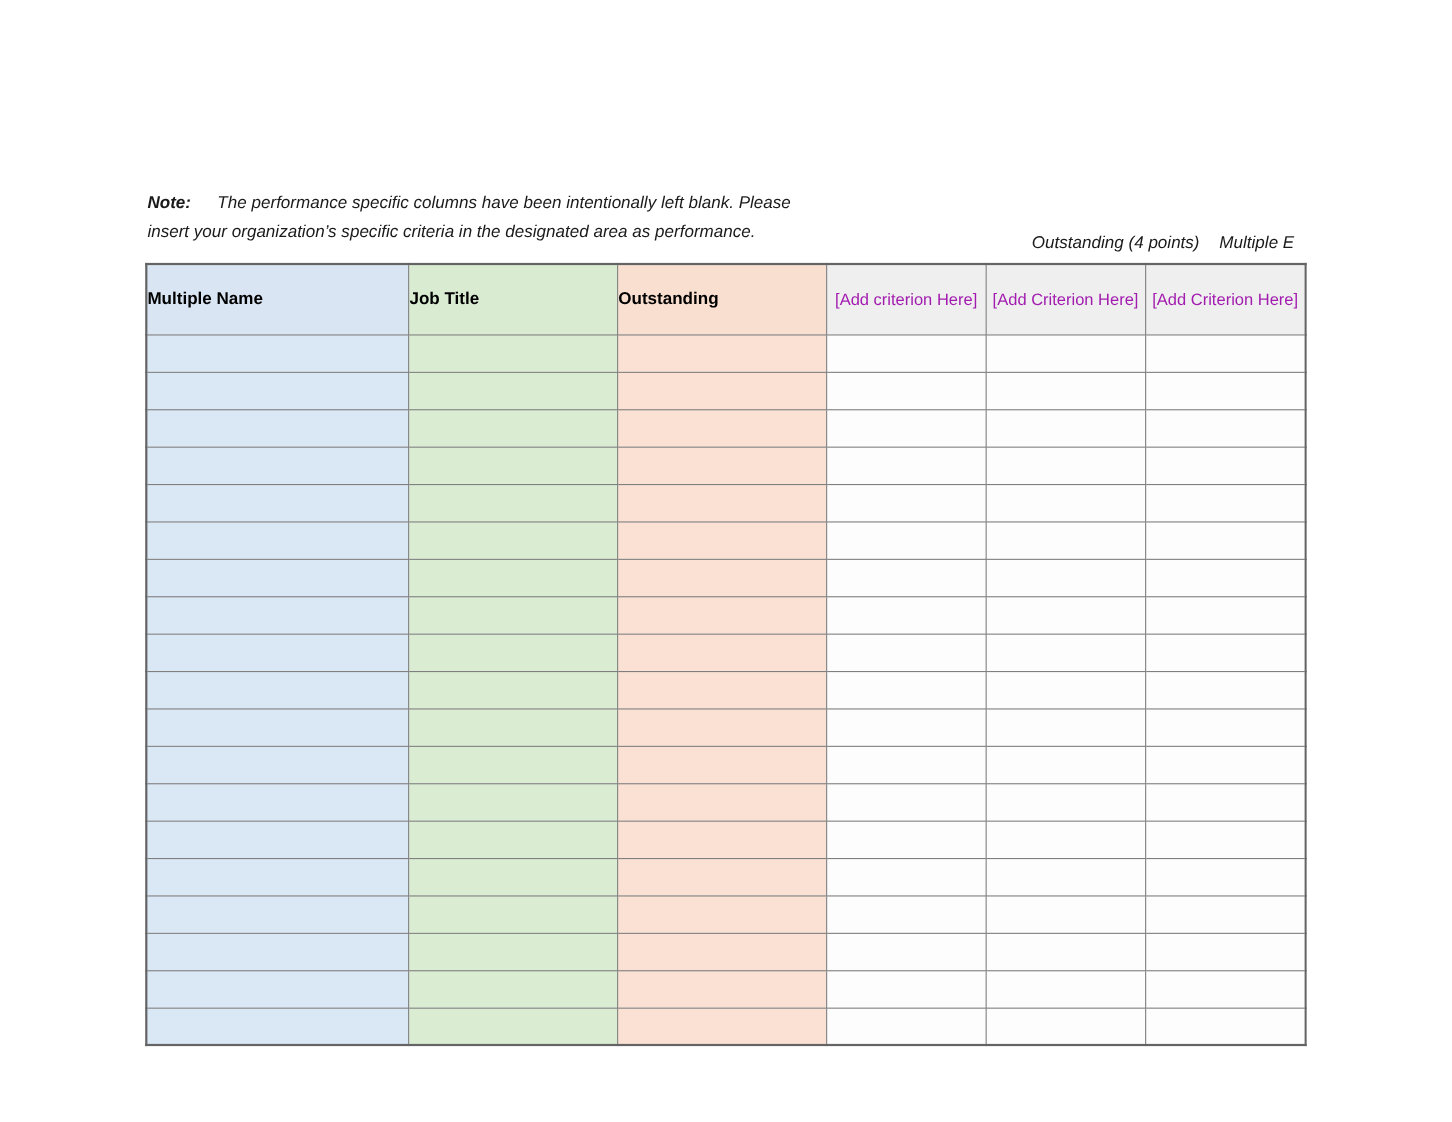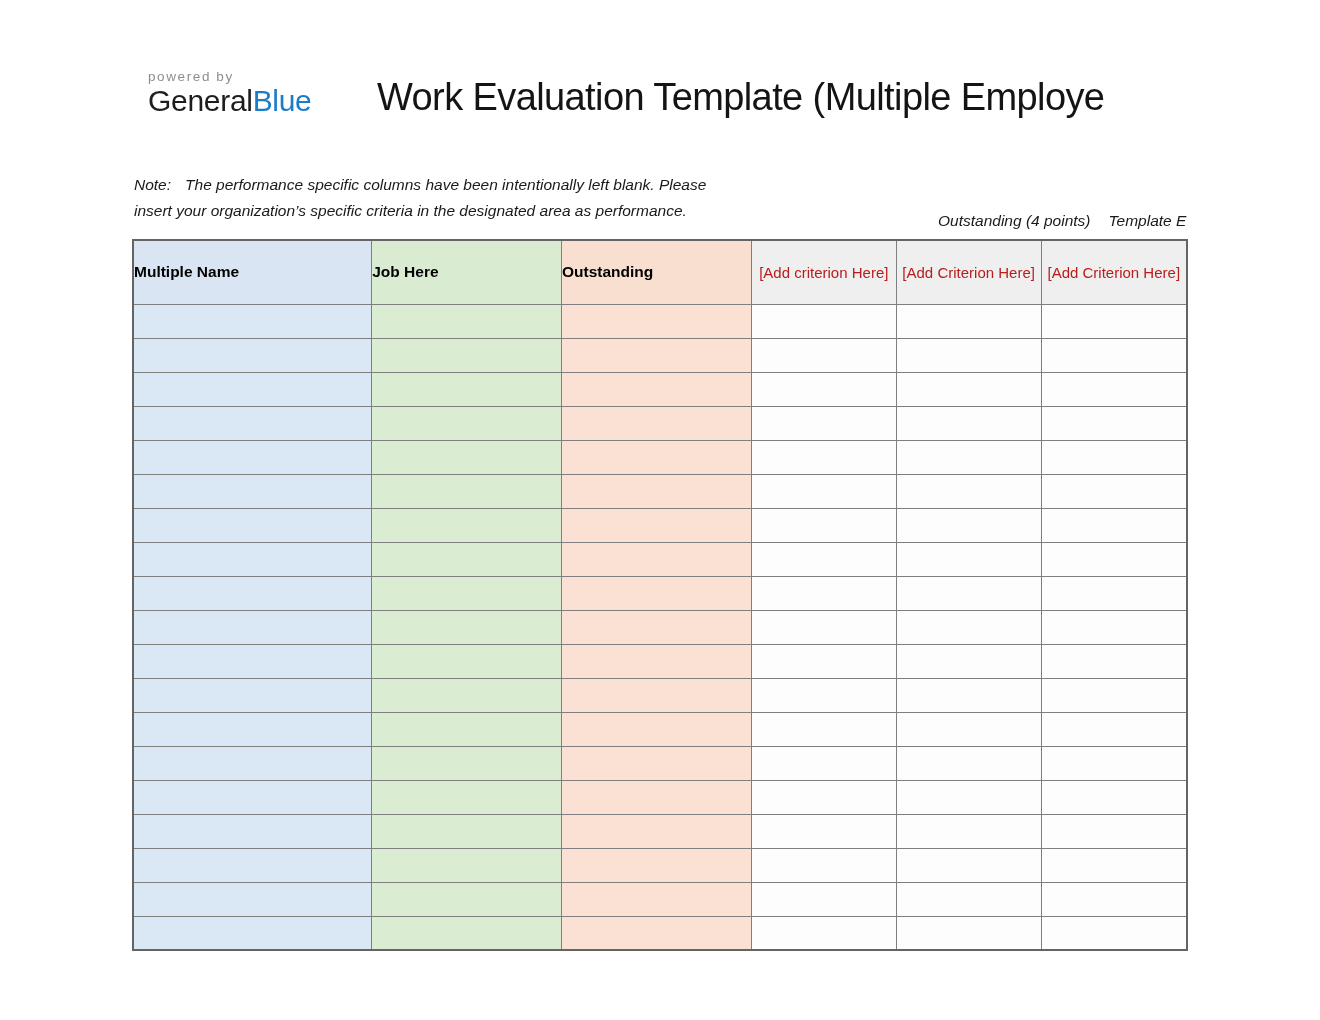--- a/index.html
+++ b/index.html
@@ -19,81 +19,76 @@
   .title{
     position:absolute;left:377px;top:76px;font-size:38px;color:#141414;
     white-space:nowrap;letter-spacing:-0.6px;font-weight:normal;margin:0;
   }
 
   
   .note{
     position:absolute;left:134px;top:172px;font-size:15.5px;font-style:italic;
     color:#1a1a1a;line-height:26px;margin:0;
   }
-  .note-label{font-weight:normal;margin-right:14px;}
+  .note-label{font-weight:bold;margin-right:24px;}
   .note-line{display:block;}
 
   
   .ratings{
     position:absolute;left:938px;top:212px;font-size:15.5px;font-style:italic;
     color:#1a1a1a;white-space:nowrap;
   }
   .ratings .r1{margin-right:18px;}
 
   
   .table-wrap{position:absolute;left:132px;top:239px;}
   table.eval{border-collapse:collapse;table-layout:fixed;border:2px solid #646464;}
   table.eval th,table.eval td{border:1px solid #7f7f7f;padding:0;box-sizing:border-box;}
   table.eval thead tr{height:64px;}
   table.eval tbody tr{height:34px;}
   th.th-left{
     font-size:15.5px;font-weight:bold;color:#000;text-align:left;
     padding-left:13px;vertical-align:middle;
   }
   th.th-center{
-    font-size:15px;font-weight:normal;color:#b91c1c;text-align:center;
+    font-size:15px;font-weight:normal;color:#a21caf;text-align:center;
     vertical-align:middle;line-height:25px;padding:0 14px;
   }
 </style>
 </head>
 <body>
 
 <div class="canvas">
   <div class="clip">
 
-    <div class="logo">
-      <div class="logo-powered">powered by</div>
-      <div class="logo-brand"><span style="color: rgb(29, 29, 29);">General</span><span class="blue" style="color: rgb(27, 124, 200);">Blue</span></div>
-    </div>
-
-    <h1 class="title">Work Evaluation Template (Multiple Employe</h1>
+
 
     <p class="note">
       <span class="note-line"><span class="note-label">Note:</span><span>The performance specific columns have been intentionally left blank. Please</span></span>
       <span class="note-line"><span>insert your organization’s specific criteria in the designated area as performance.</span></span>
     </p>
 
     <div class="ratings">
-      <span class="r1">Outstanding (4 points)</span><span>Template E</span>
+      <span class="r1">Outstanding (4 points)</span><span>Multiple E</span>
     </div>
 
     <div class="table-wrap">
       <table class="eval">
         <colgroup>
             <col style="width: 239px;">
             <col style="width: 190px;">
             <col style="width: 190px;">
             <col style="width: 145px;">
             <col style="width: 145px;">
             <col style="width: 146px;">
           </colgroup>
         <thead>
             <tr>
               <th class="th-left" style="background: rgb(217, 229, 242);">Multiple Name</th>
-              <th class="th-left" style="background: rgb(217, 236, 210);">Job Here</th>
+              <th class="th-left" style="background: rgb(217, 236, 210);">Job Title</th>
               <th class="th-left" style="background: rgb(249, 223, 207);">Outstanding</th>
               <th class="th-center" style="background: rgb(239, 239, 239);">[Add criterion Here]</th>
               <th class="th-center" style="background: rgb(239, 239, 239);">[Add Criterion Here]</th>
               <th class="th-center" style="background: rgb(239, 239, 239);">[Add Criterion Here]</th>
             </tr>
           </thead>
         <tbody>
             <tr>
               <td style="background: rgb(218, 231, 245);"></td>
               <td style="background: rgb(218, 237, 211);"></td>

